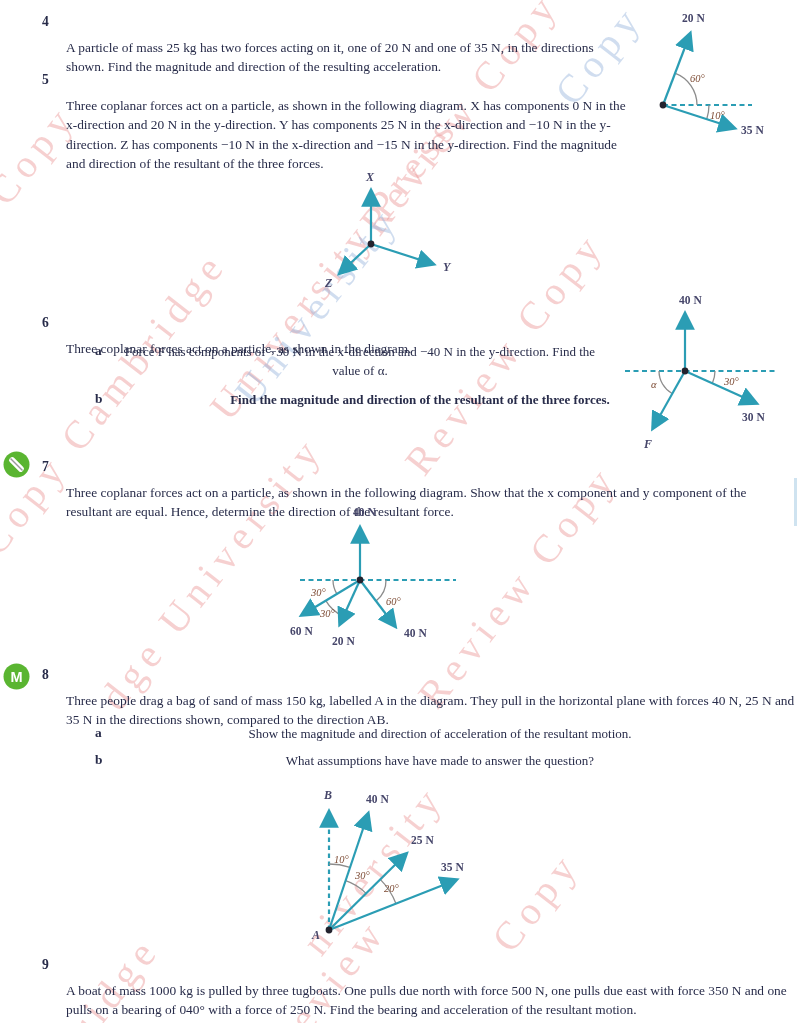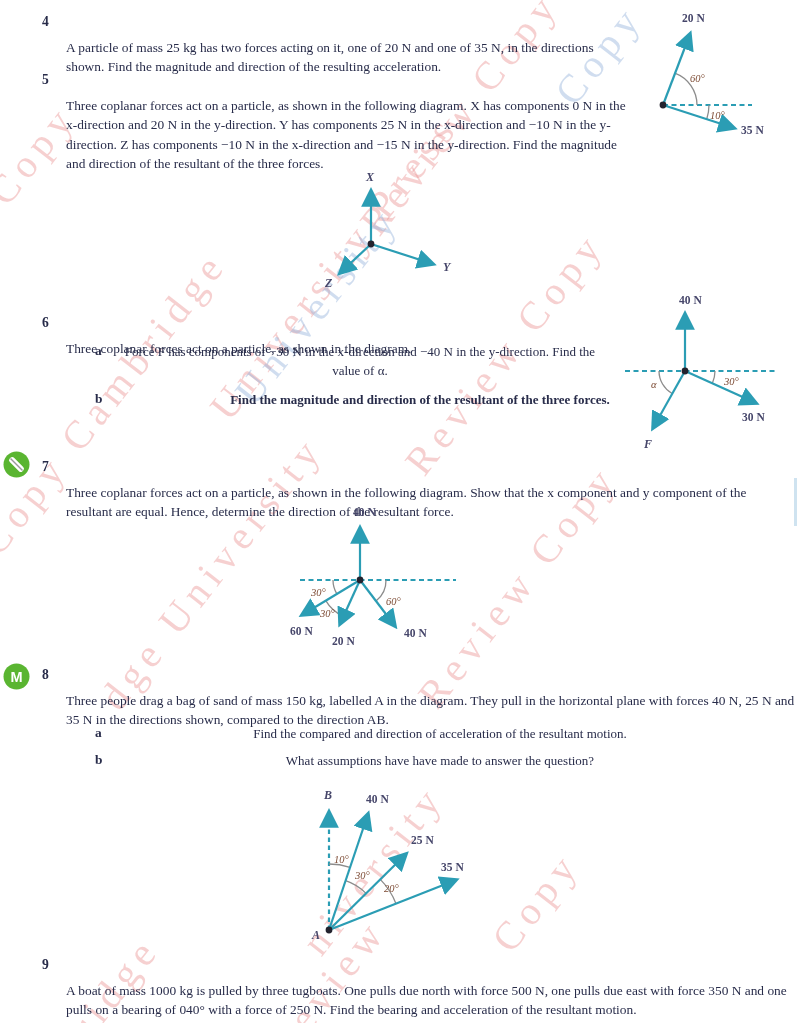--- a/index.html
+++ b/index.html
@@ -169,21 +169,21 @@
     <circle cx="13.5" cy="13.5" r="13" fill="#5ab531"></circle>
     <text x="13.5" y="19" text-anchor="middle" font-family="Liberation Sans, sans-serif" font-size="14.5" font-weight="bold" fill="#ffffff">M</text>
   </svg>
 
   <div class="prob" style="top:667px;">
     <span class="pnum">8</span>
     <div class="ptext" style="width:730px;font-family:Liberation Serif, serif;">Three people drag a bag of sand of mass 150 kg, labelled A in the diagram. They pull in the horizontal plane with forces 40 N, 25 N and 35 N in the directions shown, compared to the direction AB.</div>
   </div>
   <div class="sub" style="top:725px;">
     <span class="slabel">a</span>
-    <div class="stext" style="width:640px;">Find the compared and direction of acceleration of the resultant motion.</div>
+    <div class="stext" style="width:640px;">Show the magnitude and direction of acceleration of the resultant motion.</div>
   </div>
   <div class="sub" style="top:752px;">
     <span class="slabel">b</span>
     <div class="stext" style="width:640px;">What assumptions have have made to answer the question?</div>
   </div>
 
   <svg class="diag" style="left:305px;top:788px;" width="175" height="158">
     <defs>
       <marker id="ah5" viewBox="0 0 10 10" refX="8" refY="5" markerWidth="9" markerHeight="9" orient="auto">
           <path d="M0,0 L10,5 L0,10 z" fill="#2b9db4"></path>

